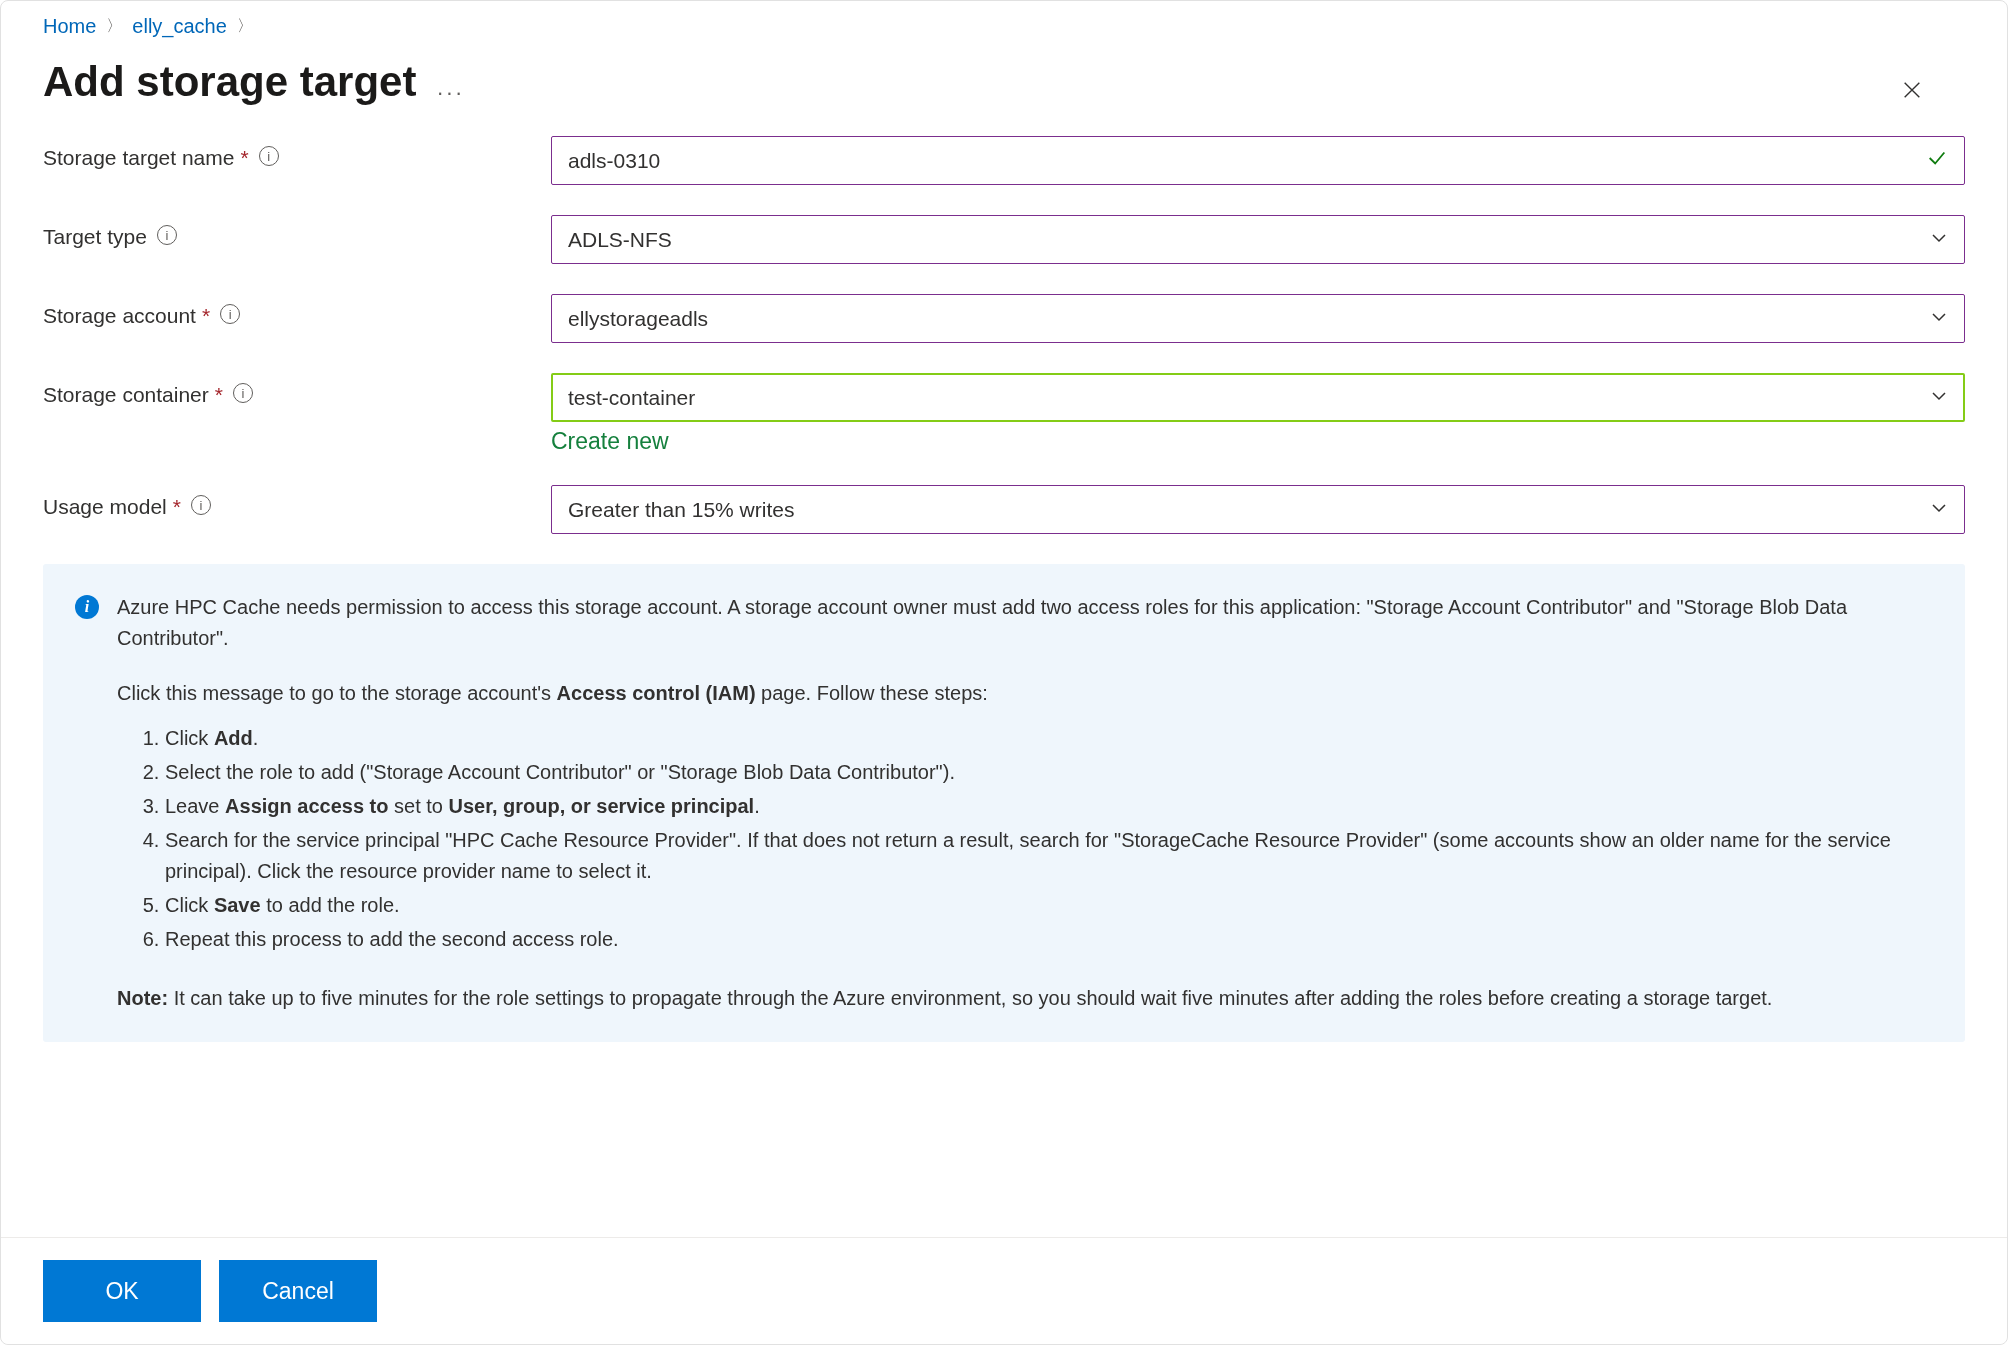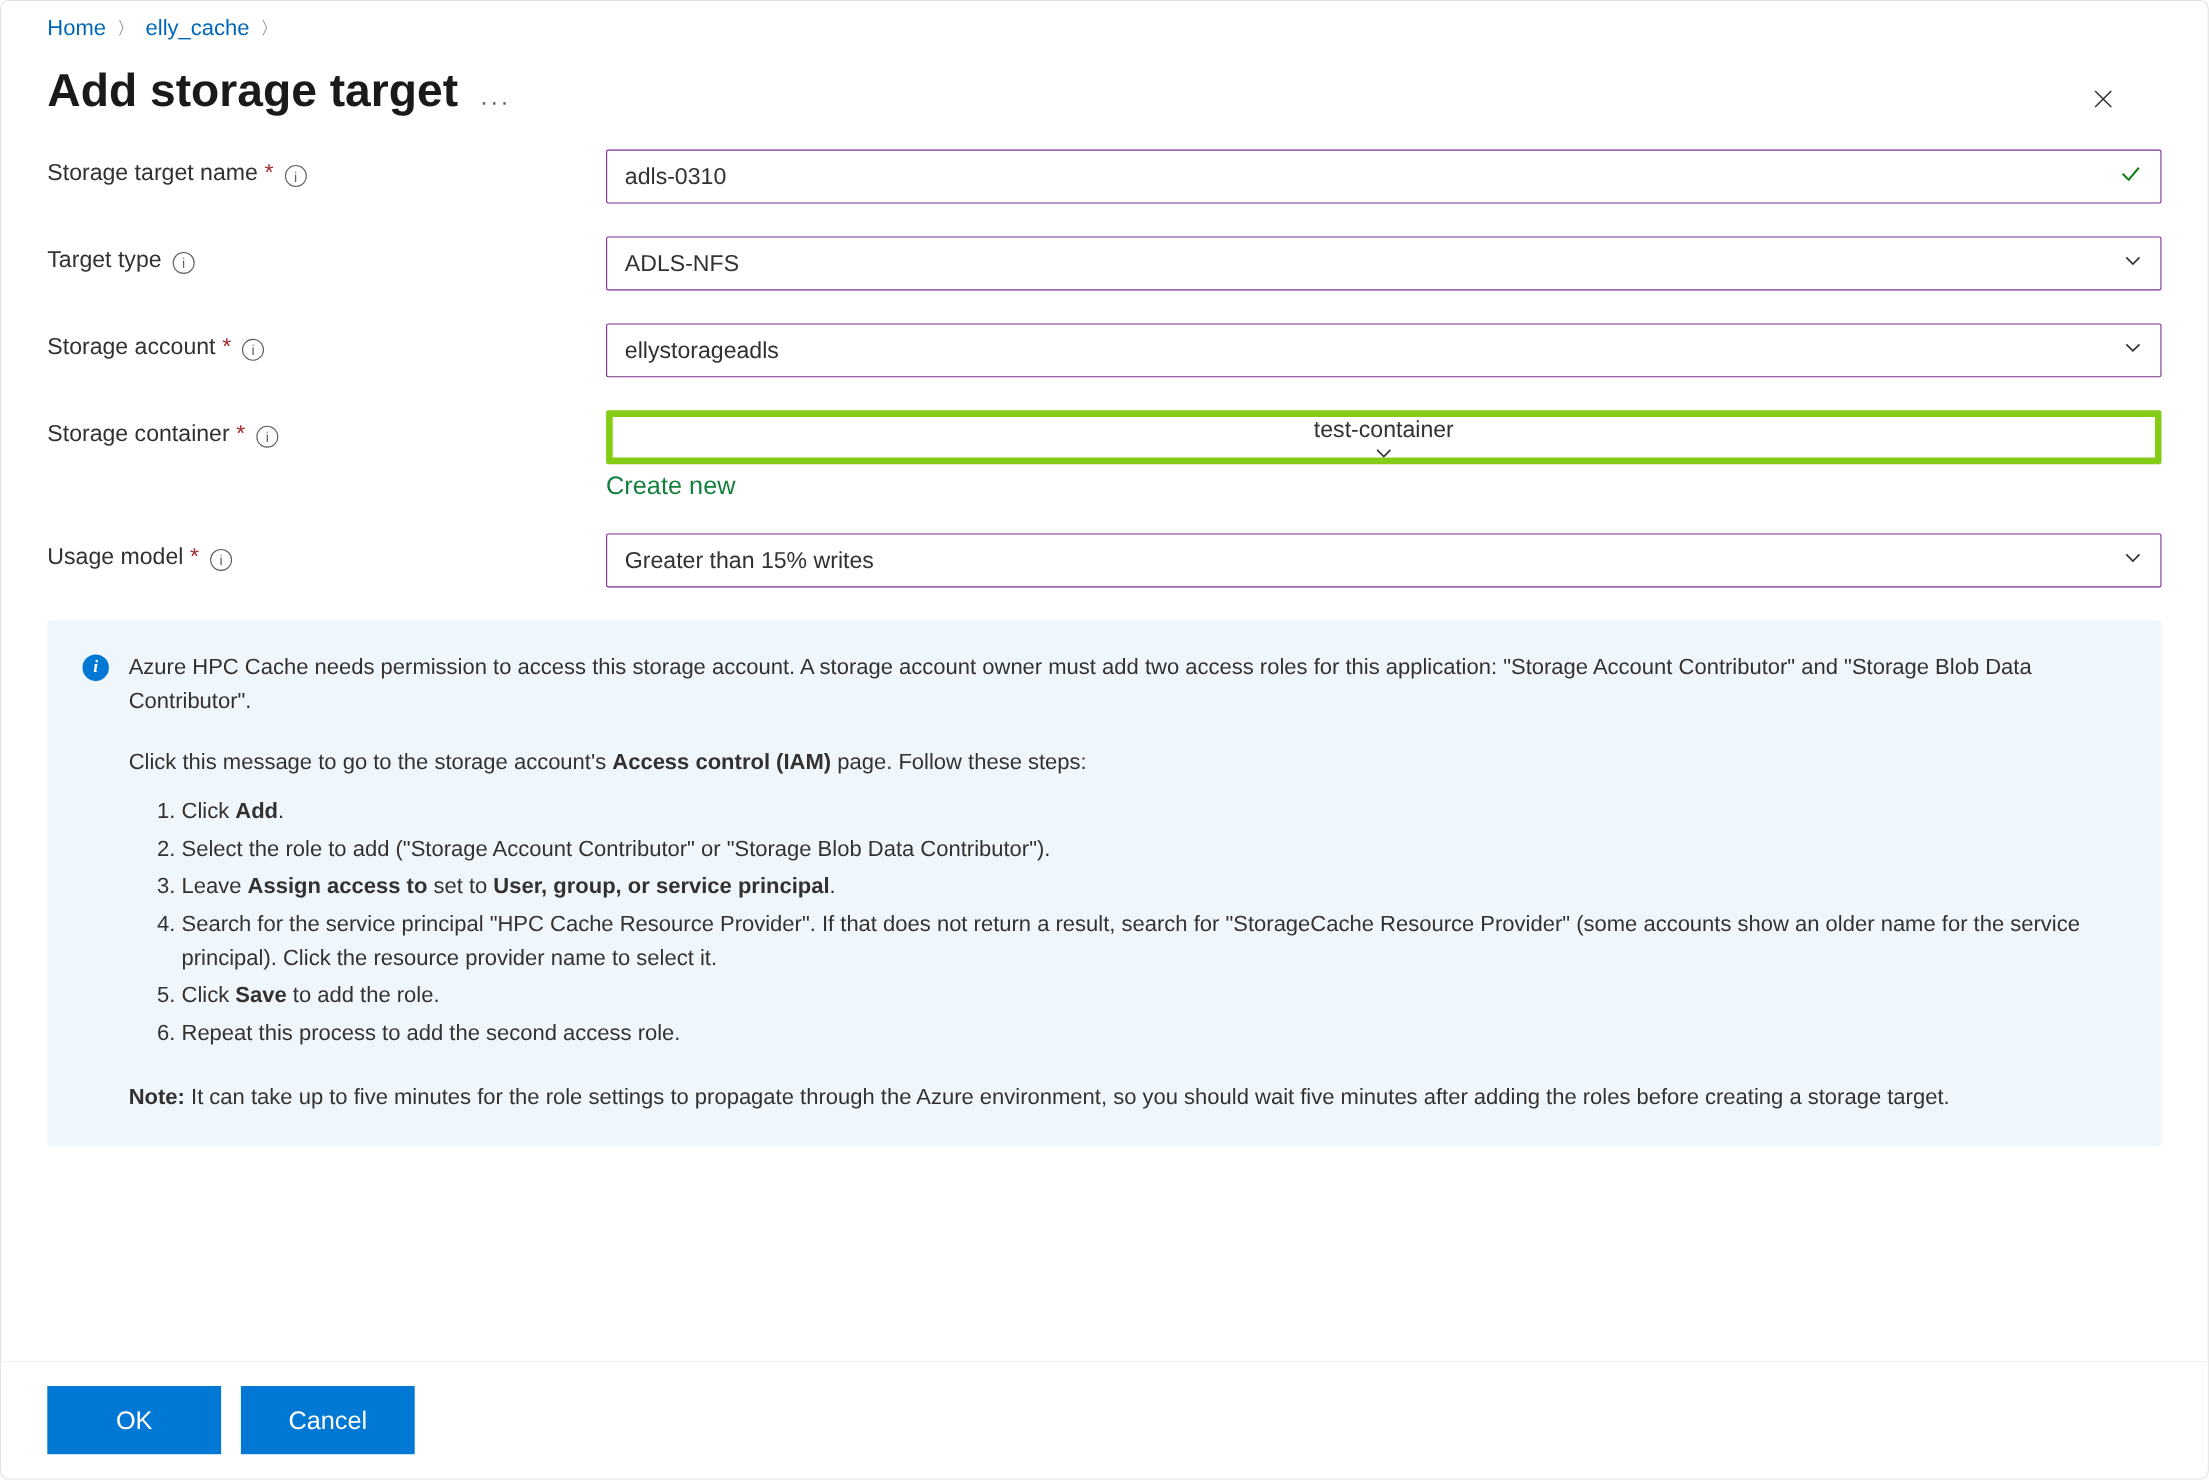--- a/index.html
+++ b/index.html
@@ -55,21 +55,21 @@
     align-items: flex-start;
     margin-bottom: 30px;
   }
   .form-label {
     width: 508px;
     flex-shrink: 0;
     padding-top: 10px;
     font-size: 21px;
     color: #323130;
     display: flex;
-    align-items: flex-end;
+    align-items: flex-start;
     gap: 6px;
   }
   .req { color: #a4262c; }
   .info-icon {
     display: inline-flex;
     align-items: center;
     justify-content: center;
     width: 20px; height: 20px;
     border: 1px solid #605e5c;
     border-radius: 50%;
@@ -97,23 +97,22 @@
     cursor: pointer;
   }
   .input-box input {
     border: none;
     outline: none;
     flex: 1;
     font-size: 21px;
     color: #323130;
   }
   .select-focused {
-    border: 6px solid #84cc16;
+    border: 2px solid #84cc16;
     padding: 0 15px;
-    flex-direction: column;
   }
   .check-icon { color: #107c10; font-size: 22px; margin-left: 10px; }
   .chevron svg { width: 18px; height: 18px; }
   .create-new {
     color: #15803d;
     font-size: 23px;
     margin-top: 6px;
     cursor: pointer;
     display: inline-block;
   }

